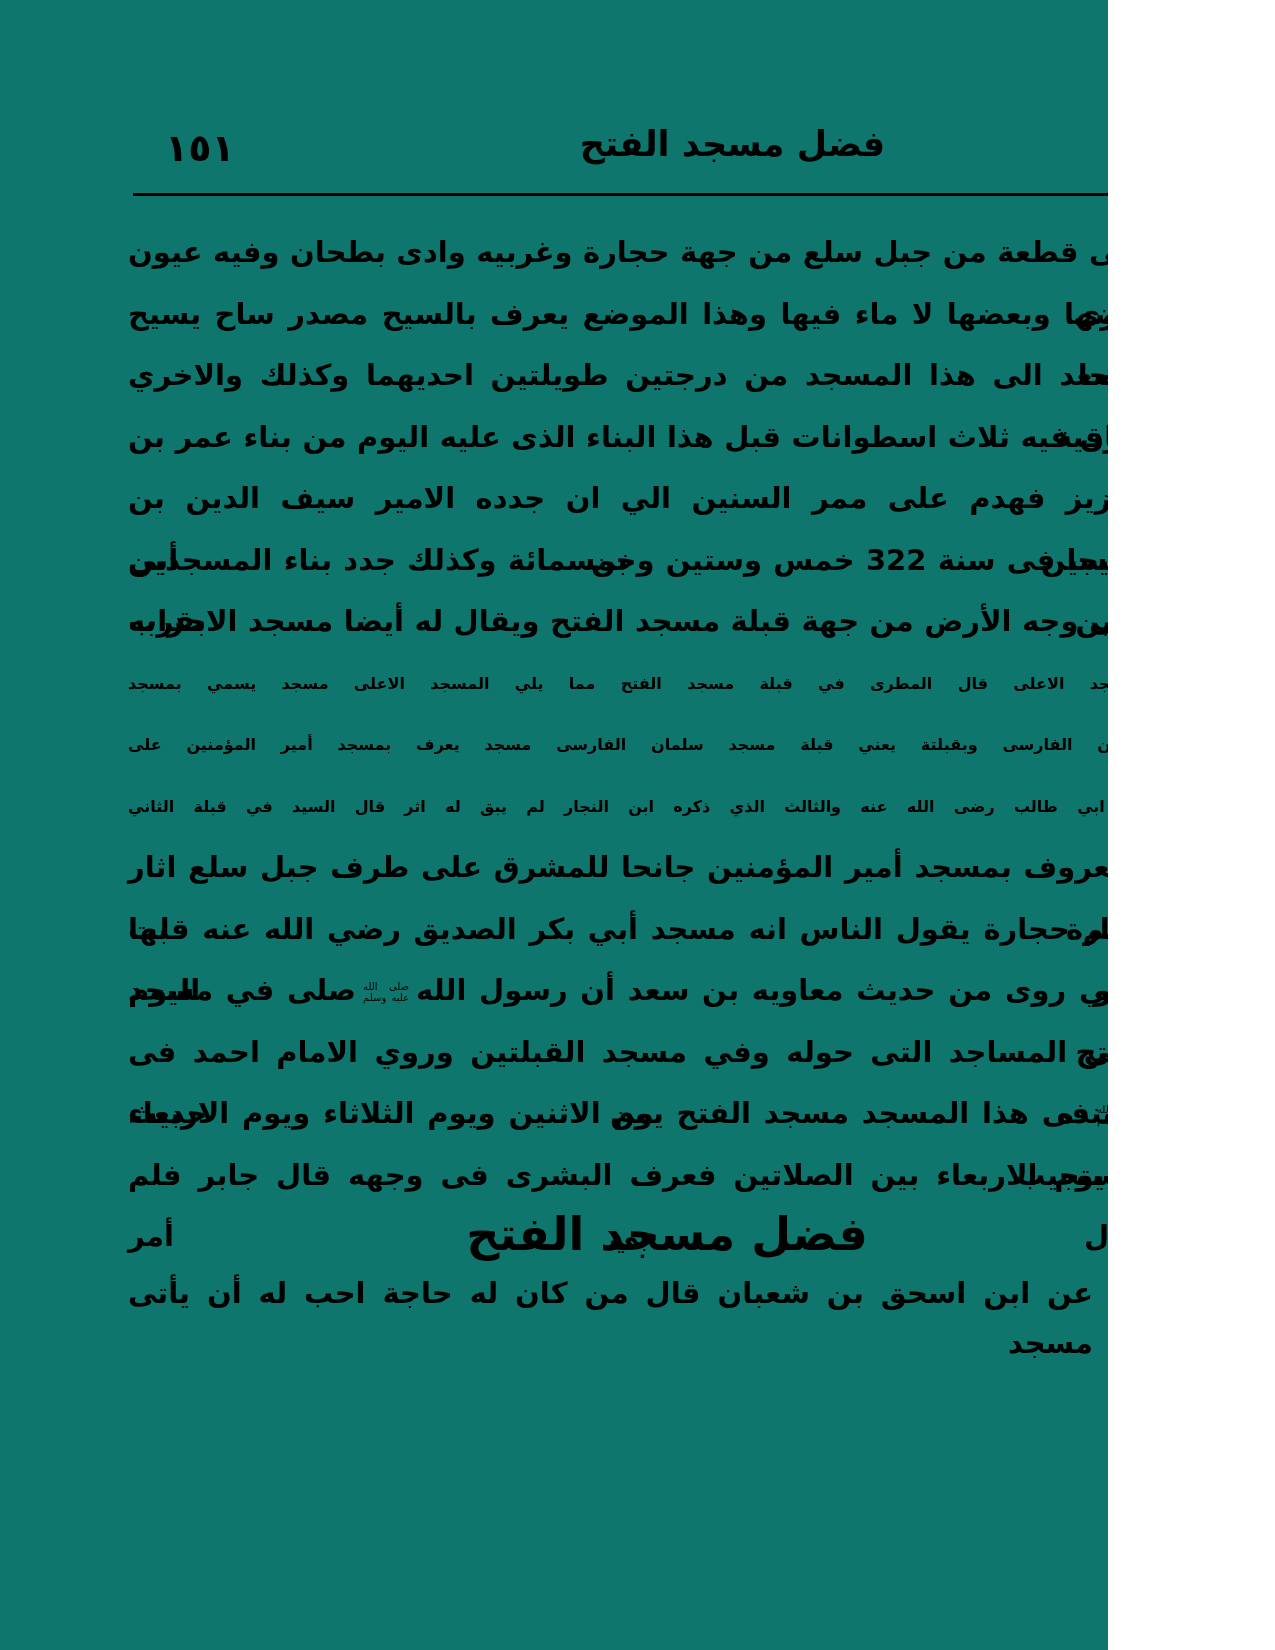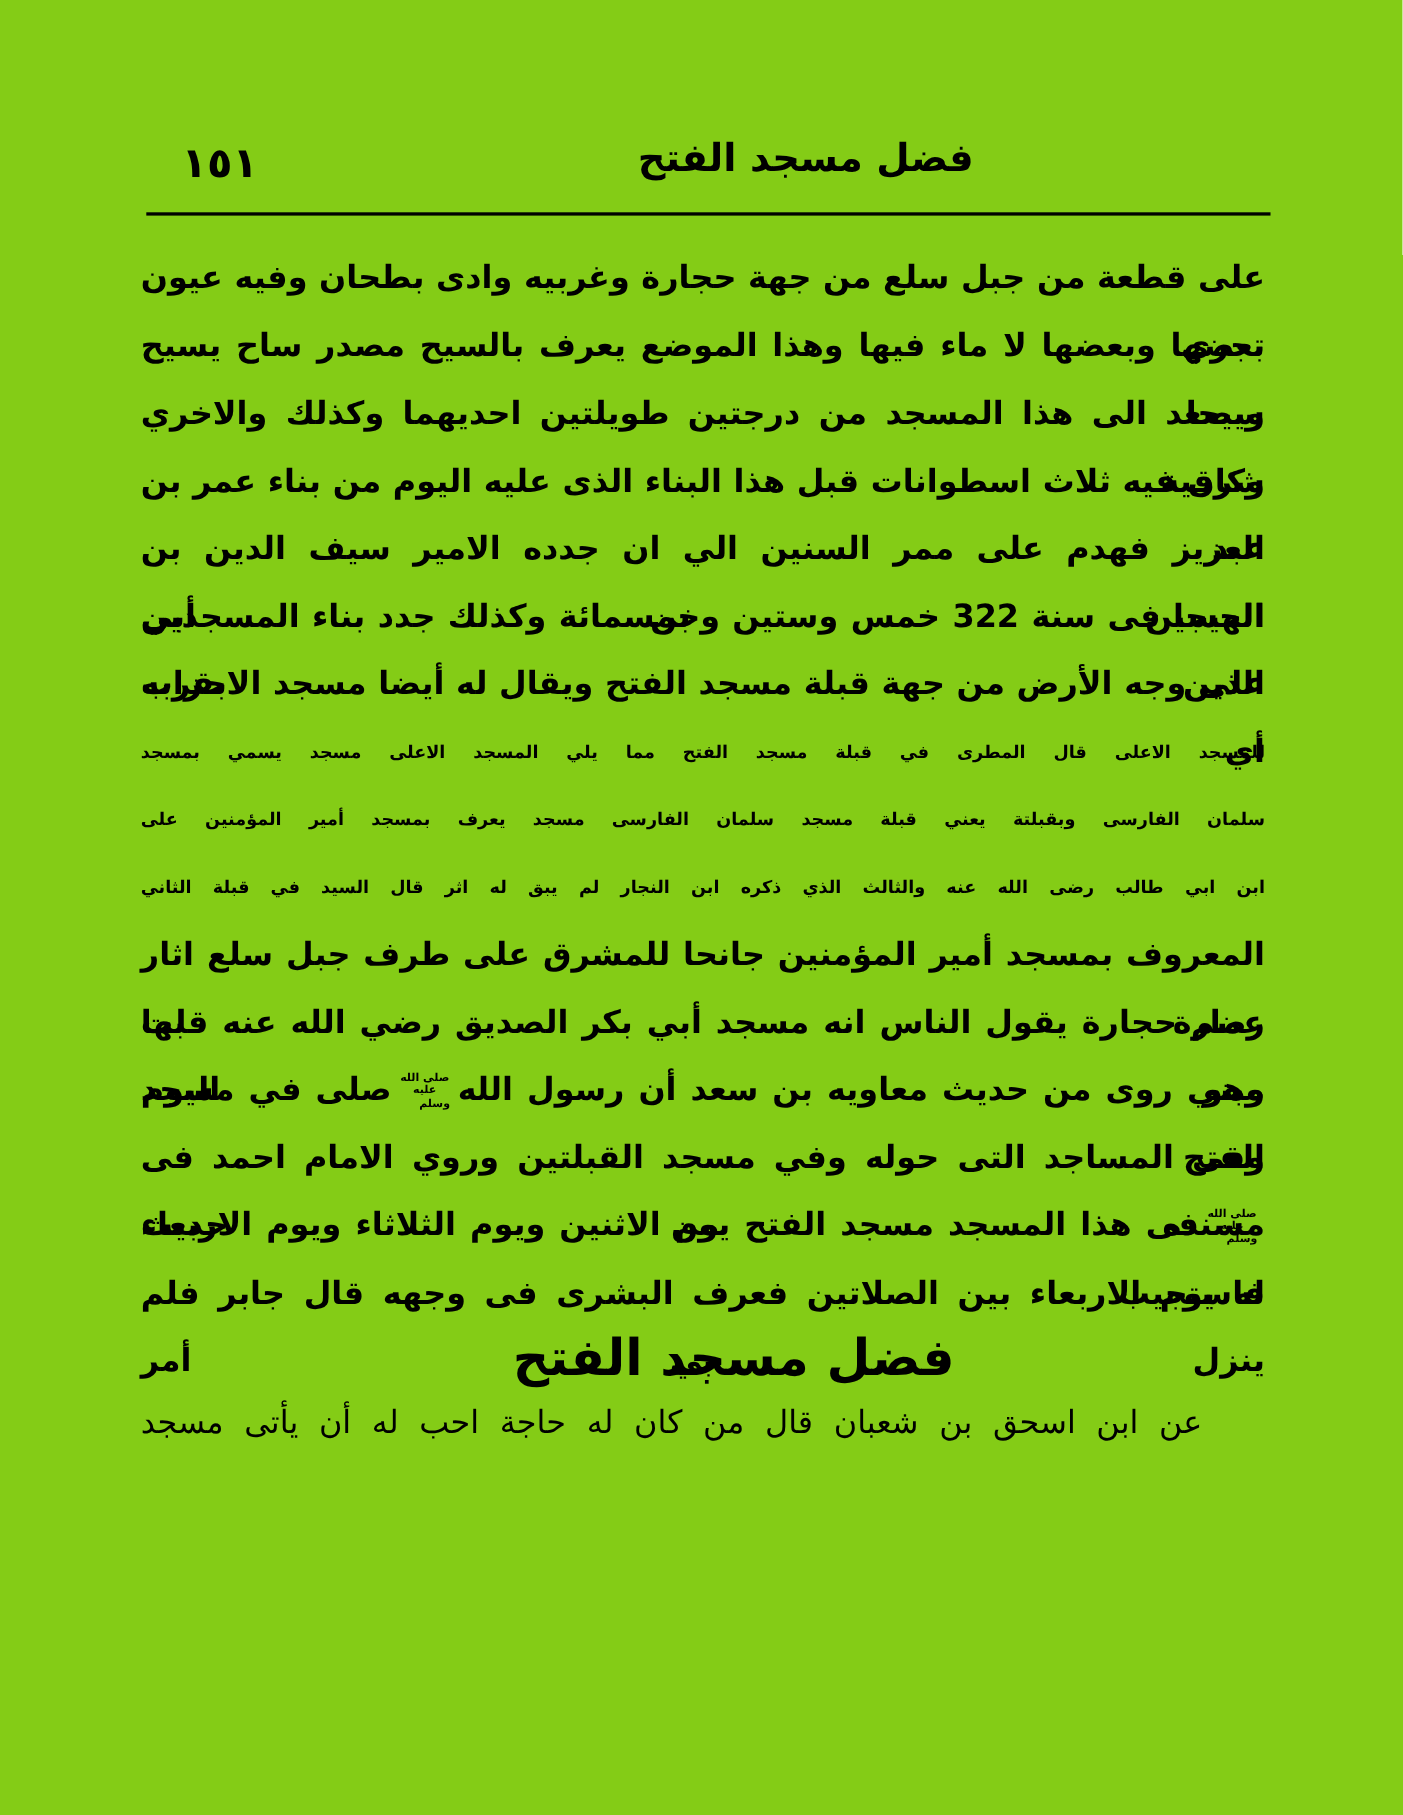--- a/index.html
+++ b/index.html
@@ -1,20 +1,20 @@
 <!DOCTYPE html>
 <html lang="ar"><head>
 <meta charset="utf-8">
 <style>
   html, body { margin: 0; padding: 0; background: #ffffff; }
   .page {
     position: relative;
-    width: 1275px;
+    width: 1108px;
     height: 1650px;
-    background: #84cc16;
+    background: #0f766e;
     color: #000000;
     font-family: "DejaVu Sans", sans-serif;
     overflow: hidden;
   }
   .pagenum {
     position: absolute;
     top: 126px;
     left: 165px;
     font-size: 38px;
     font-weight: 700;
@@ -57,42 +57,41 @@
     overflow: visible;
   }
   .line.tight {
     font-size: 16px;
   }
   .sws {
     display: inline-block;
     width: 46px;
     font-size: 10px;
     line-height: 1.15;
-    font-weight: 700;
-    text-align: center;
+    font-weight: 400;
     vertical-align: middle;
     margin: 10px 7px;
     white-space: normal;
     word-spacing: 0;
   }
   .section-heading {
     height: 62px;
     line-height: 56px;
     font-size: 46px;
     font-weight: 700;
     text-align: center;
     padding-left: 56px;
     letter-spacing: -1px;
     white-space: nowrap;
   }
   .final-line {
     height: 52px;
     line-height: 50px;
     font-size: 29px;
-    font-weight: 400;
+    font-weight: 700;
     text-align: justify;
     text-align-last: justify;
     margin-right: 57px;
   }
 </style>
 </head>
 <body>
 
 <div class="page">
 

